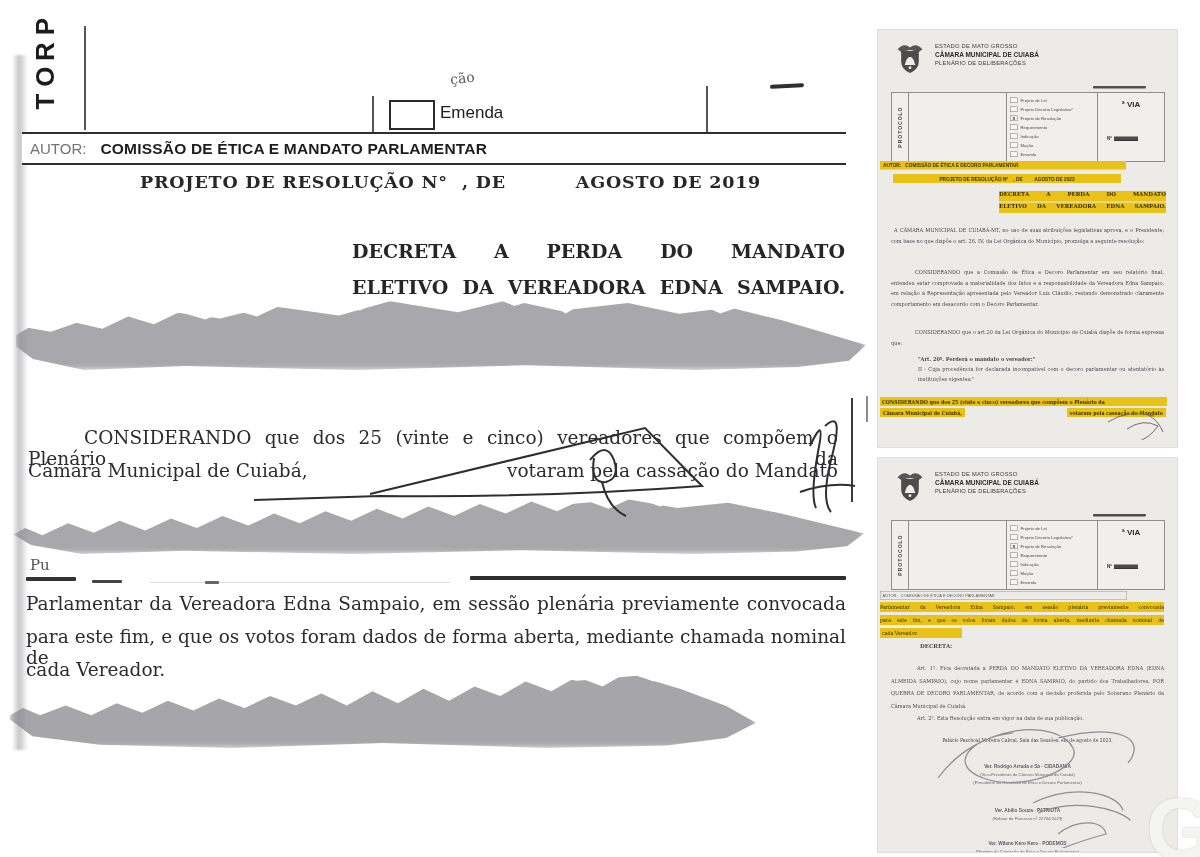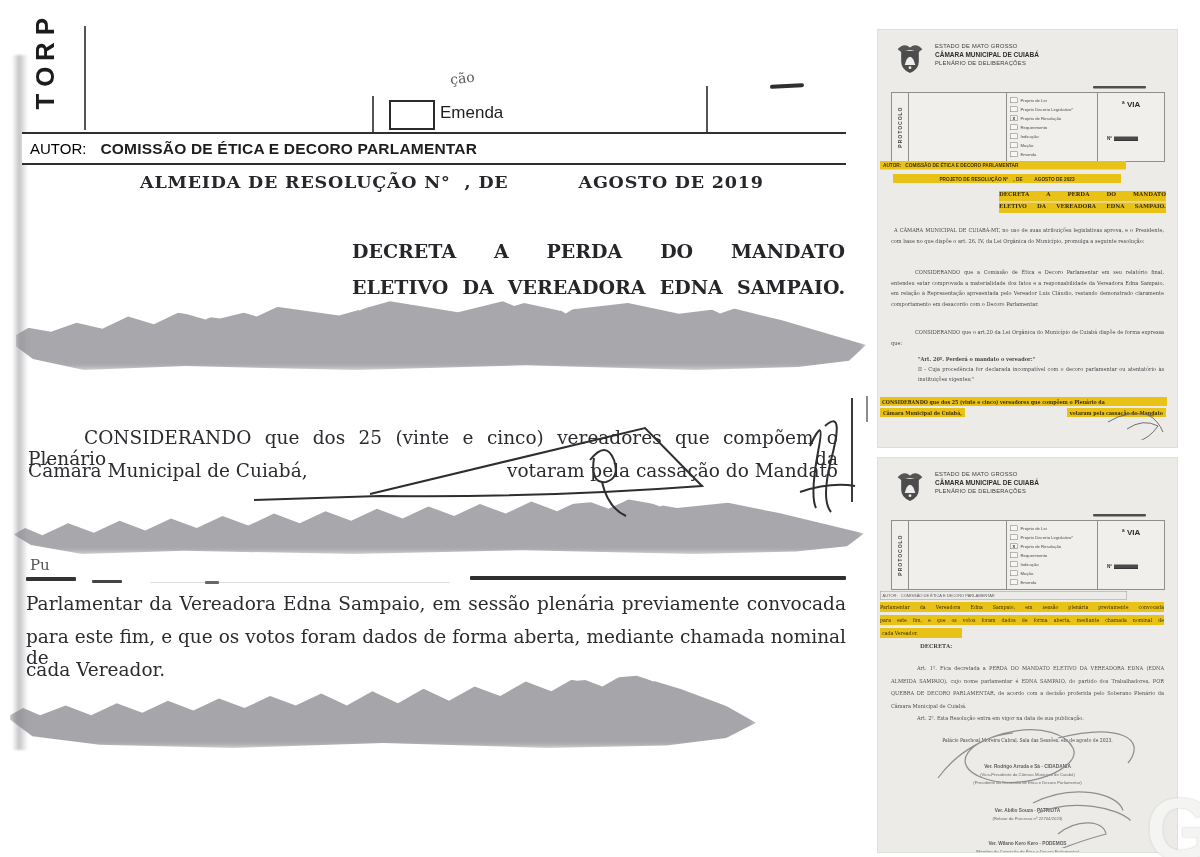--- a/index.html
+++ b/index.html
@@ -33,21 +33,21 @@
   #prot-col{left:28px;top:14px;z-index:4;}
   .vletter{display:block;width:34px;height:25px;font:700 26px "Liberation Sans",sans-serif;
     color:#1c1c1c;transform:rotate(-90deg);text-align:center;line-height:25px;}
   .vline{position:absolute;background:#555;z-index:4;}
   #emenda-box{left:389px;top:100px;width:42px;height:26px;border:2px solid #2b2b2b;z-index:4;background:#fff;}
   #emenda-label{left:440px;top:103px;font-size:17px;color:#1e1e1e;z-index:4;}
   #torn-word{left:450px;top:70px;font-size:14px;color:#3a3a3a;transform:rotate(-7deg);opacity:.85;z-index:4;}
   #top-dash{left:770px;top:84px;width:34px;height:4px;background:#2f2f2f;border-radius:2px;transform:rotate(-3deg);z-index:4;}
   #author-row{left:22px;top:132px;width:824px;height:29px;border-top:2px solid #2f2f2f;
     border-bottom:2px solid #2f2f2f;display:flex;align-items:center;z-index:4;background:#fff;}
-  #author-label{font-size:15px;color:#000000;margin-left:8px;}
+  #author-label{font-size:15px;color:#737373;margin-left:8px;}
   #author-value{font-size:15.5px;font-weight:700;color:#1d1d1d;margin-left:14px;letter-spacing:.2px;}
   #main-title{left:140px;top:172px;z-index:4;white-space:nowrap;
     font-family:"DejaVu Serif",serif;font-weight:700;font-size:17.5px;color:#27272b;letter-spacing:.8px;}
   #main-title .t2{margin-left:14px;} #main-title .t3{margin-left:70px;}
   .decree-line{left:352px;width:493px;z-index:4;font-family:"DejaVu Serif",serif;font-weight:700;
     font-size:19px;color:#26262a;text-align:justify;text-align-last:justify;}
   .bodyline{z-index:4;font-family:"DejaVu Serif",serif;font-size:18.5px;color:#2c2c30;}
   .just{text-align:justify;text-align-last:justify;}
   #frag2-l2{display:flex;justify-content:space-between;}
   #partial-word{left:30px;top:556px;font-family:"DejaVu Serif",serif;font-size:15px;color:#555;z-index:4;}
@@ -106,25 +106,25 @@
   <div class="vline" style="left:84px;top:26px;width:2px;height:104px;"></div>
   <div class="abs serif" id="torn-word">ção</div>
   <div class="abs" id="emenda-box"></div>
   <div class="abs sans" id="emenda-label">Emenda</div>
   <div class="vline" style="left:372px;top:96px;height:38px;width:1.5px;"></div>
   <div class="vline" style="left:706px;top:86px;height:48px;width:1.5px;"></div>
   <div class="abs" id="top-dash"></div>
 
   <div class="abs" id="author-row">
     <span class="sans" id="author-label">AUTOR:</span>
-    <span class="sans" id="author-value">COMISSÃO DE ÉTICA E DECORO PARLAMENTAR</span>
+    <span class="sans" id="author-value">COMISSÃO DE ÉTICA E MANDATO PARLAMENTAR</span>
   </div>
 
   <div class="abs" id="main-title">
-    <span class="t1">ALMEIDA DE RESOLUÇÃO N°</span><span class="t2">, DE</span><span class="t3">AGOSTO DE 2019</span>
+    <span class="t1">PROJETO DE RESOLUÇÃO N°</span><span class="t2">, DE</span><span class="t3">AGOSTO DE 2019</span>
   </div>
 
   <div class="abs decree-line" style="top:240px;">DECRETA A PERDA DO MANDATO</div>
   <div class="abs decree-line" style="top:276px;">ELETIVO DA VEREADORA EDNA SAMPAIO.</div>
 
   <div class="abs bodyline just" style="left:28px;top:427px;width:810px;text-indent:56px;">CONSIDERANDO que dos 25 (vinte e cinco) vereadores que compõem o Plenário da</div>
   <div class="abs bodyline" id="frag2-l2" style="left:28px;top:460px;width:810px;">
     <span>Câmara Municipal de Cuiabá,</span>
     <span>votaram pela cassação do Mandato</span>
   </div>

